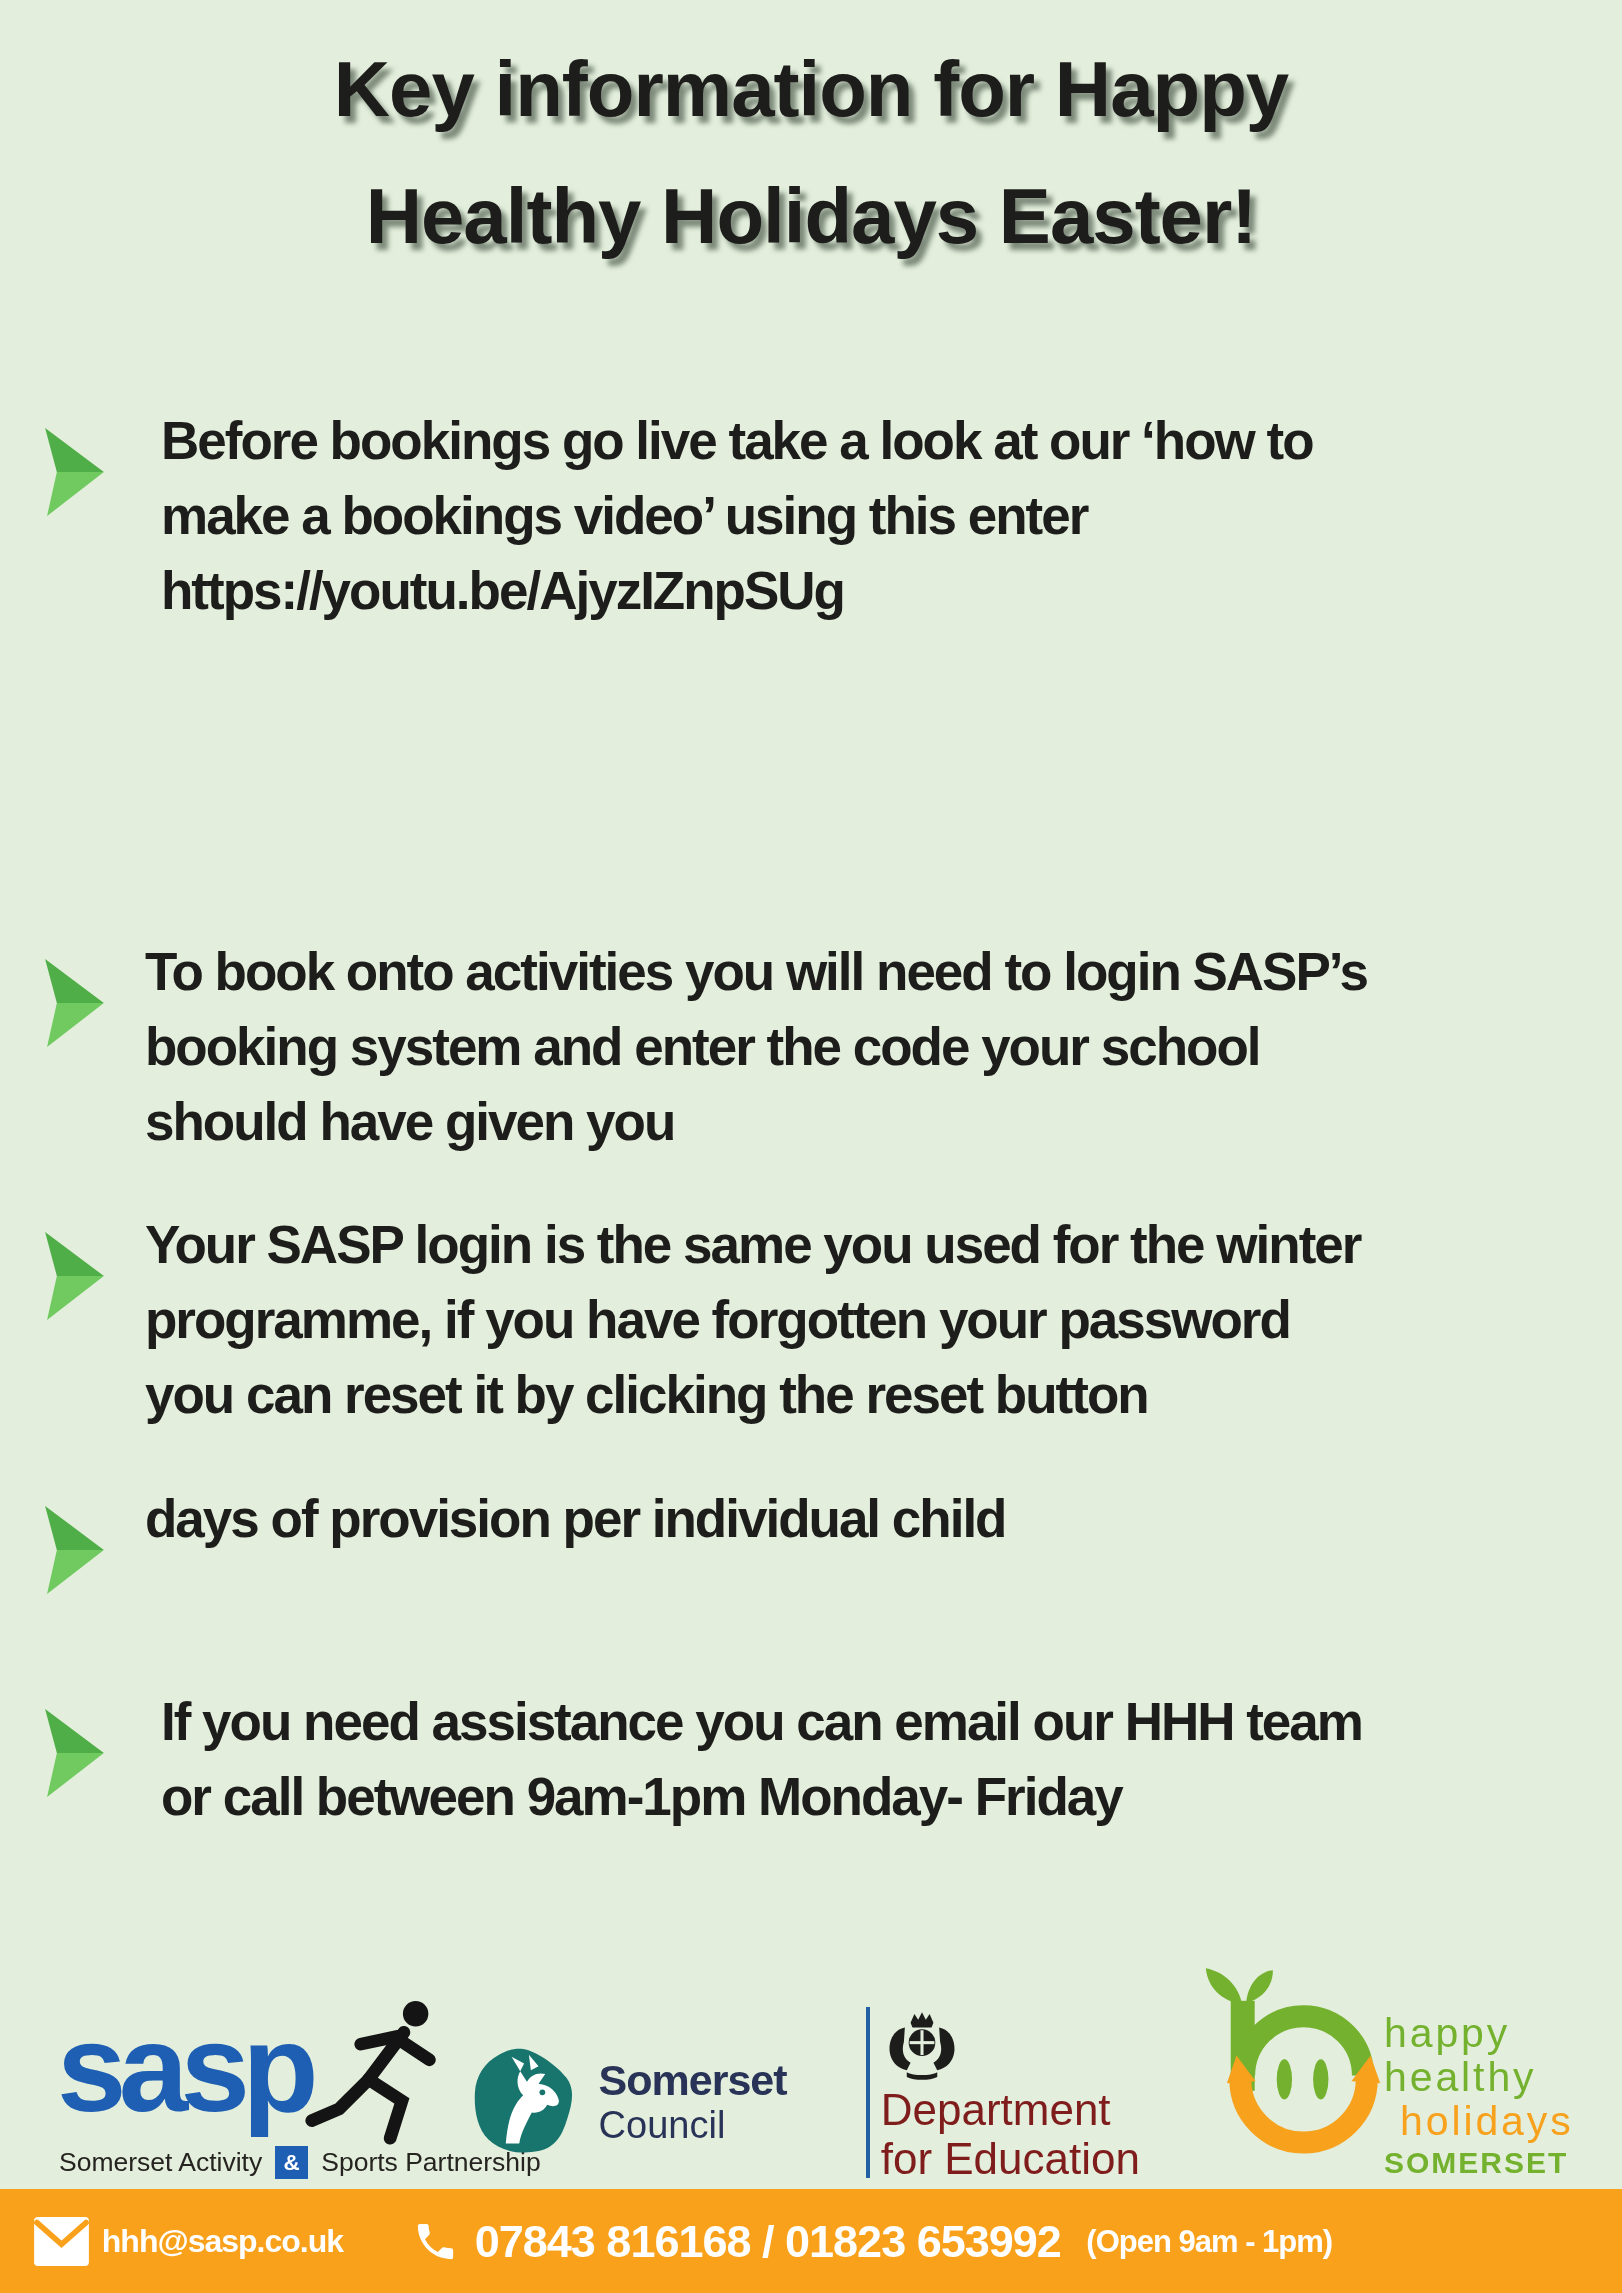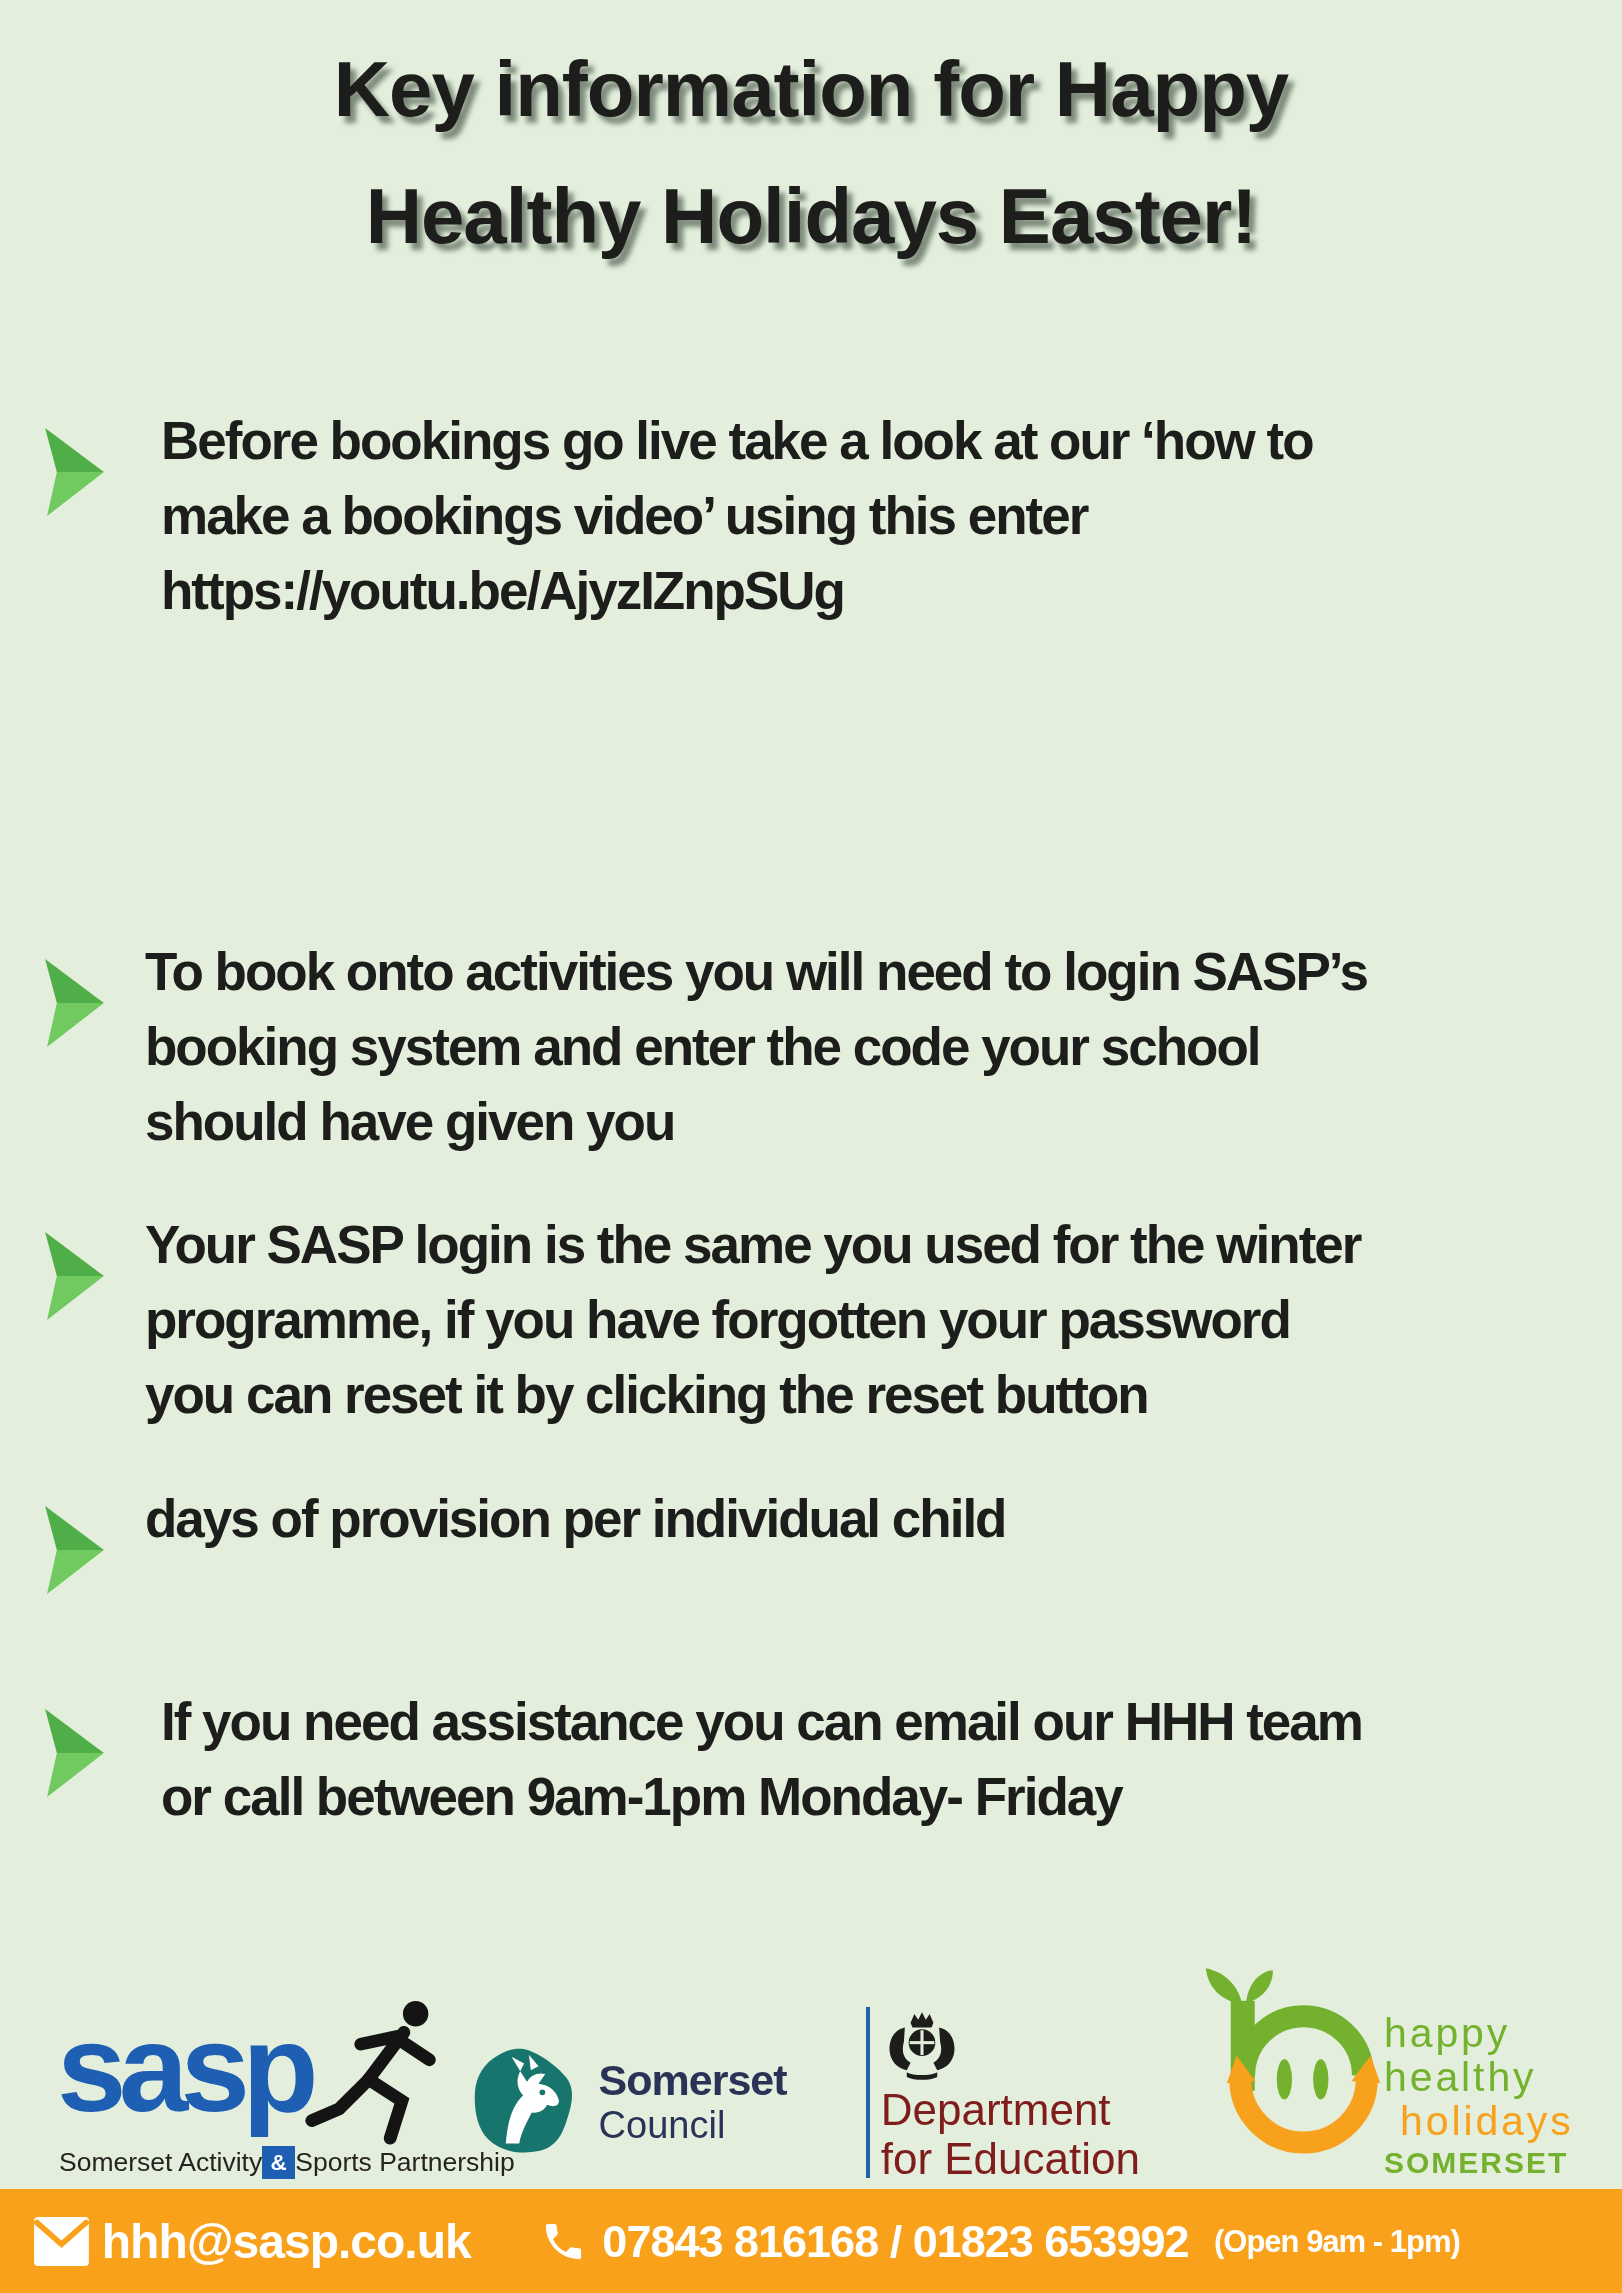--- a/index.html
+++ b/index.html
@@ -24,21 +24,21 @@
   .bullet .lines{margin-left:104px;font-size:53px;font-weight:bold;line-height:75px;letter-spacing:-2px;}
   .bullet.indent .lines{margin-left:120px;}
   .b1{top:403px;} .b2{top:669px;} .b3{top:934px;} .b4{top:1207px;} .b5{top:1481px;} .b6{top:1684px;}
   .line{white-space:nowrap;}
 
   
   .sasp{position:absolute;left:57px;top:2011px;width:392px;height:176px;}
   .sasp-word{position:absolute;left:0;top:-5.9px;font-size:125px;font-weight:bold;
              letter-spacing:-7.8px;color:var(--sasp-blue);line-height:1;}
   .runner{position:absolute;left:243px;top:-13.7px;width:147px;height:157px;}
-  .sasp-tag{position:absolute;left:2px;top:135px;display:flex;align-items:center;gap:0;
+  .sasp-tag{position:absolute;left:2px;top:135px;display:flex;align-items:center;gap:13px;
             font-size:26.5px;color:#262420;white-space:nowrap;}
   .amp{display:inline-flex;align-items:center;justify-content:center;width:33px;height:33px;
        background:var(--sasp-blue);color:#fff;font-weight:bold;font-size:22.5px;}
 
   
   .council{position:absolute;left:473px;top:2047px;display:flex;gap:19.6px;}
   .dragon{width:106px;height:108px;display:block;}
   .council-text{margin-top:9.8px;color:var(--council-navy);}
   .council-text .c1{font-size:43px;font-weight:bold;line-height:47px;letter-spacing:-1px;}
   .council-text .c2{font-size:38px;line-height:43px;letter-spacing:0;}
@@ -55,21 +55,21 @@
   .hhh-words{position:absolute;left:186px;top:88px;}
   .hw{font-size:41px;line-height:44px;letter-spacing:2.9px;}
   .hw.g{color:var(--hhh-green);} .hw.o{color:var(--hhh-orange);margin-left:16px;}
   .hw.s{color:var(--hhh-green);font-size:30px;font-weight:bold;line-height:39px;letter-spacing:2px;}
 
   
   .contact-bar{position:absolute;left:0;top:2189px;width:100%;height:105px;
                background:var(--bar-orange);display:flex;align-items:center;
                color:#fff;font-weight:bold;}
   .mail-icon{margin-left:33px;width:57px;height:51px;display:block;flex:none;}
-  .email{margin-left:11.8px;font-size:48px;letter-spacing:-1px;}
+  .email{margin-left:11.8px;font-size:32px;letter-spacing:-1px;}
   .phone-icon{margin-left:69px;width:47px;height:47px;display:block;flex:none;}
   .phones{margin-left:15.7px;font-size:45px;letter-spacing:-1px;}
   .hours{margin-left:25.5px;font-size:31px;letter-spacing:-1px;}
 </style>
 </head>
 <body>
 
 <div class="page">
 
   <div class="title">

